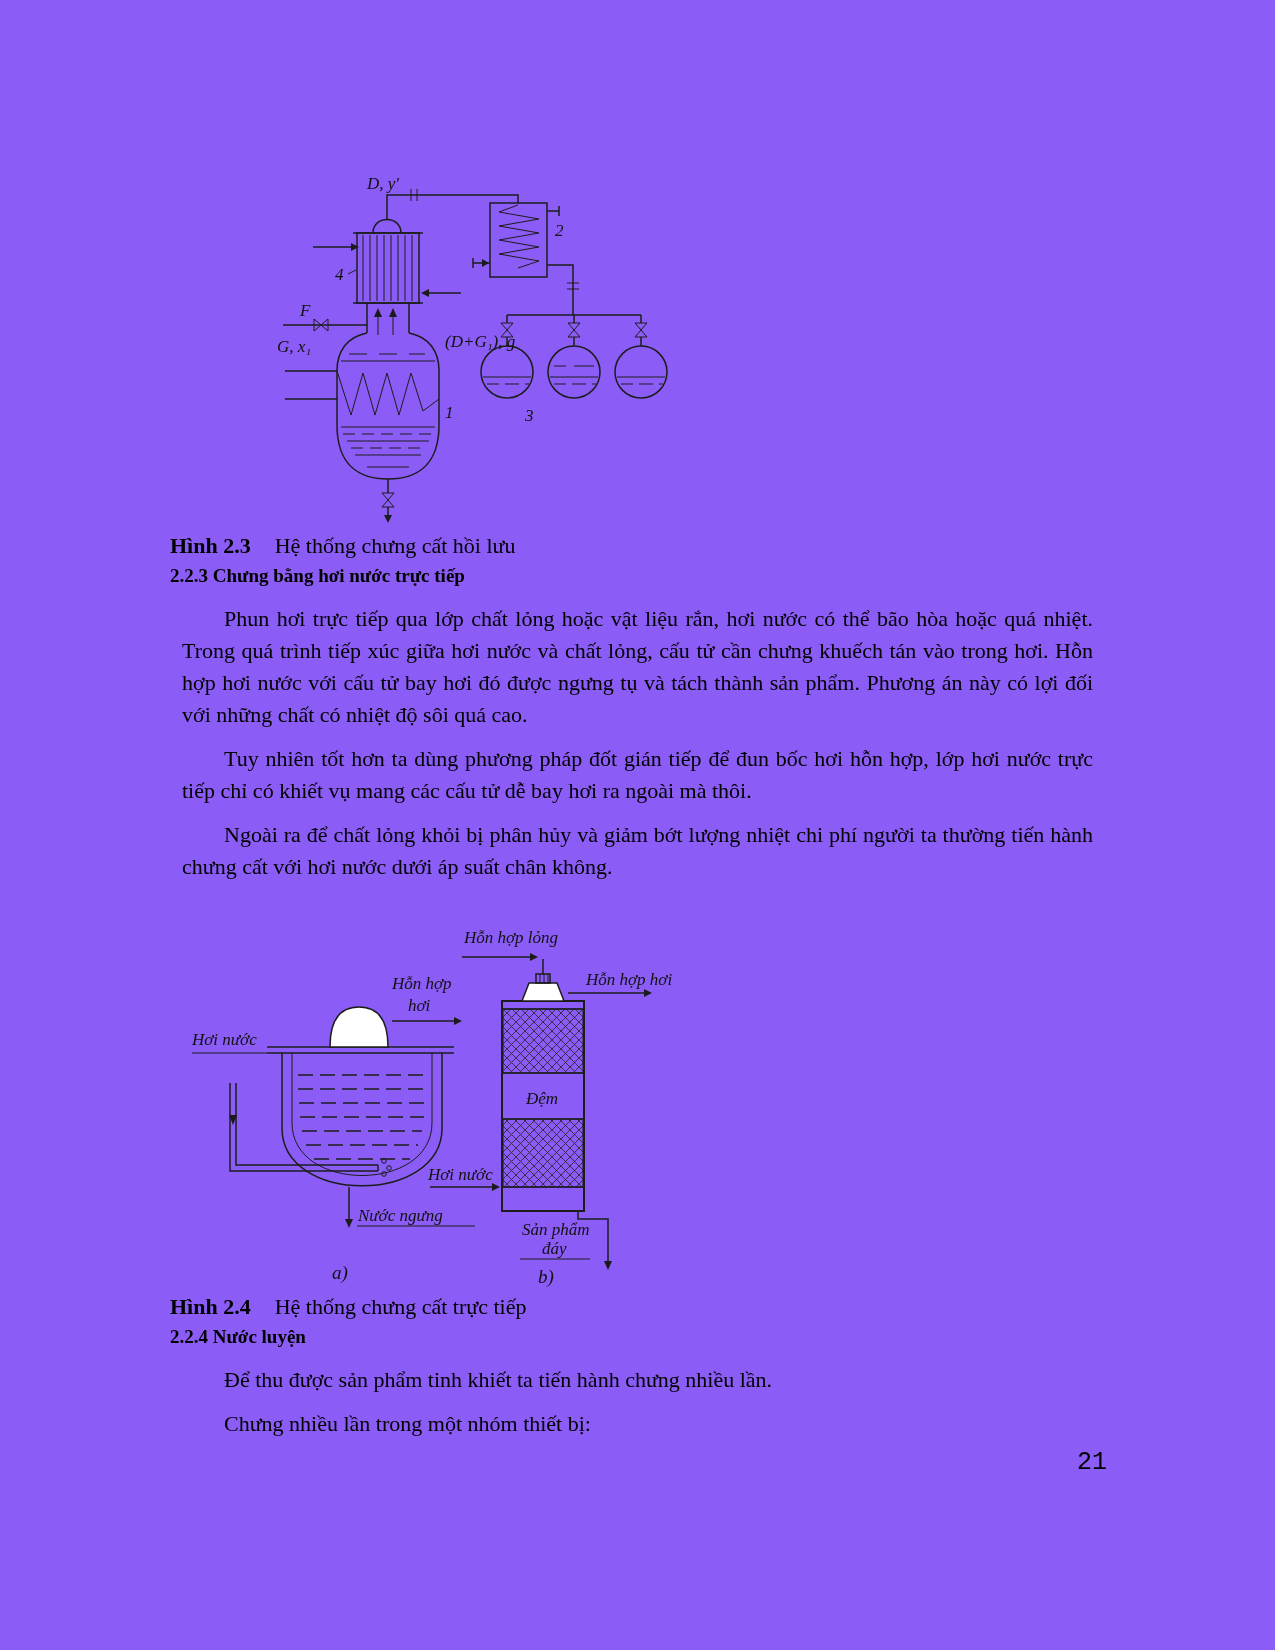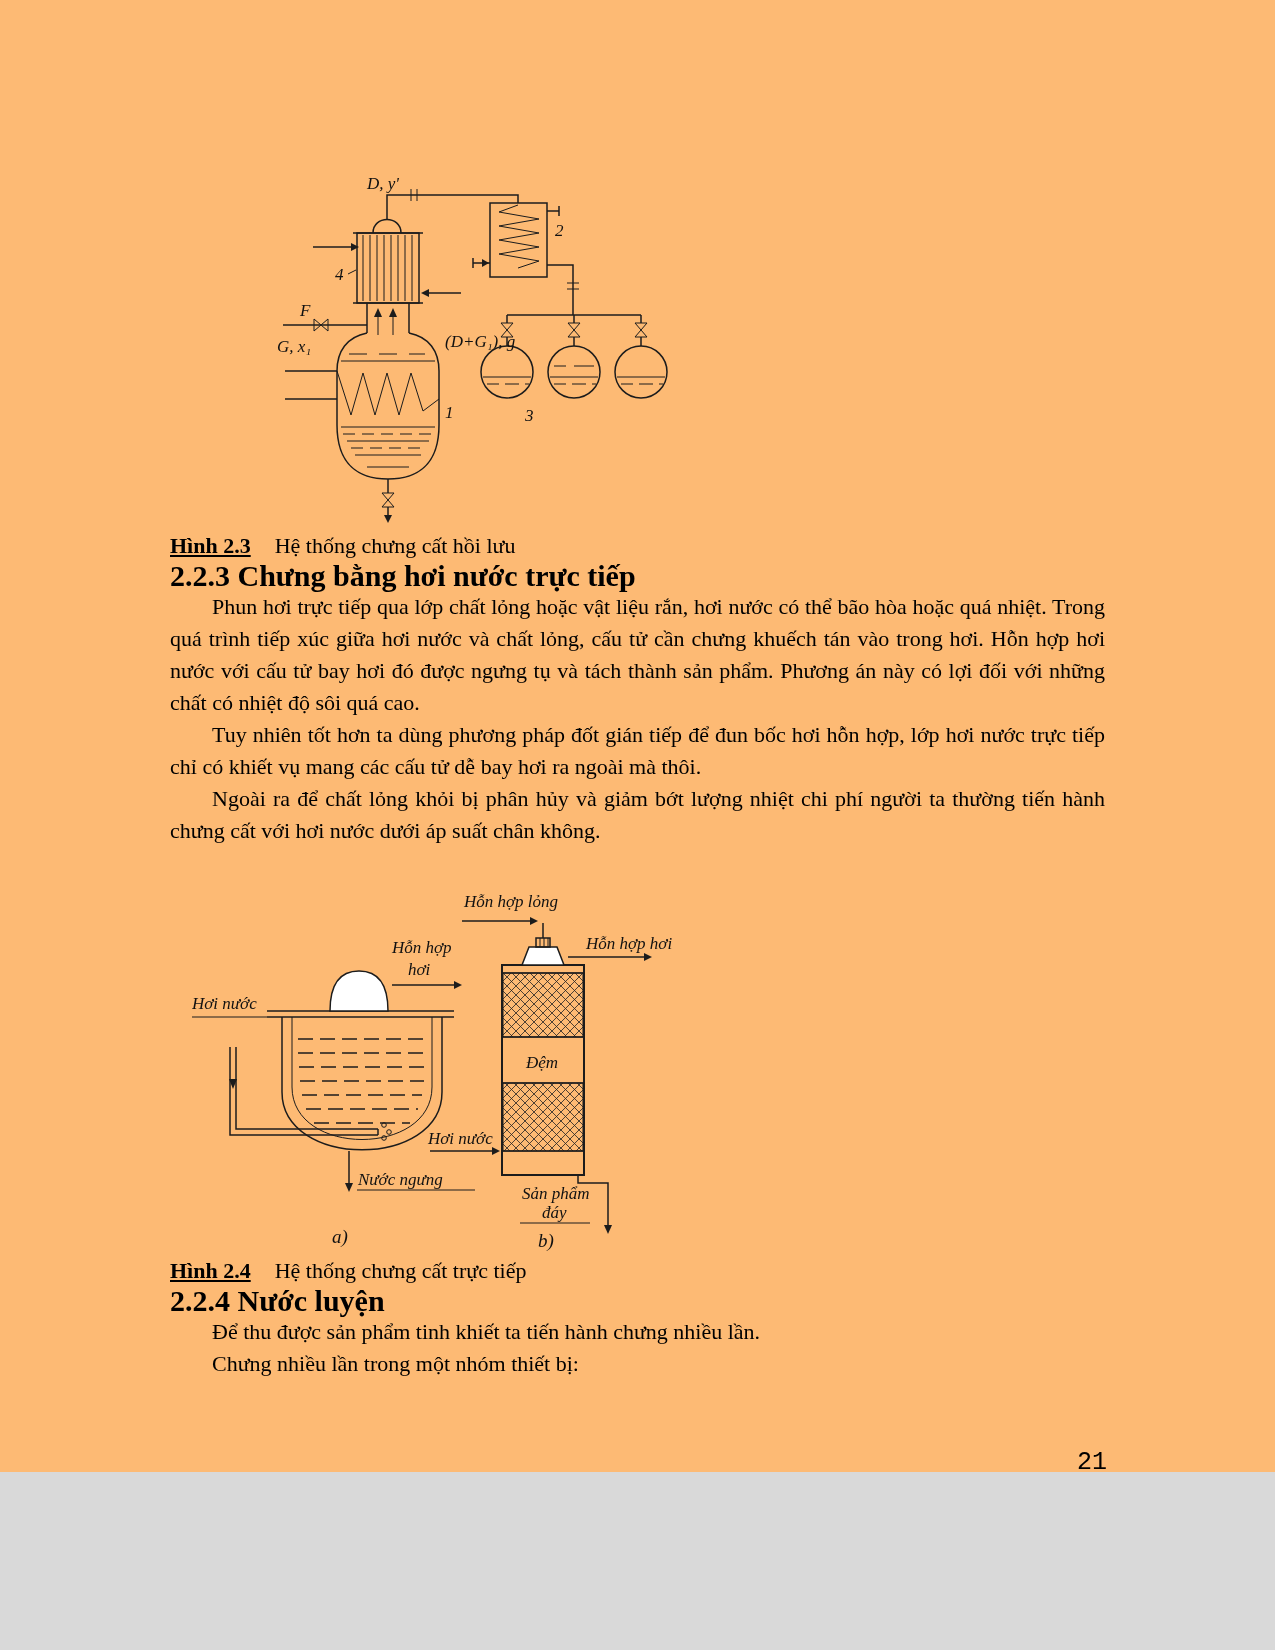--- a/index.html
+++ b/index.html
@@ -1,34 +1,34 @@
 <!DOCTYPE html>
 <html><head>
 <meta charset="utf-8">
 <style>
   * { box-sizing: border-box; }
   html, body { margin: 0; padding: 0; }
   body { background: #d9d9d9; }
   .page {
-    width: 1275px; height: 1472px; background: #fdba74; color: #000;
+    width: 1275px; height: 1650px; background: #8b5cf6; color: #000;
     position: relative; margin: 0 auto; overflow: hidden;
     font-family: "Liberation Serif", "DejaVu Serif", serif;
     padding-left: 8px;
   }
   .content { position: absolute; left: 170px; top: 0; width: 935px; }
   .fig-wrap { position: relative; }
   .fig23-wrap { margin: 175px 0 0 105px; }
   .fig24-wrap { margin: 40px 0 0 22px; }
   svg { display: block; }
   .caption { font-size: 22px; line-height: 30px; margin: 4px 0 0 0; }
-  .caption b { font-weight: bold; text-decoration: underline; }
+  .caption b { font-weight: bold; }
   .caption span { margin-left: 24px; }
-  .heading { font-size: 30px; line-height: 30px; font-weight: bold; margin: 0; }
+  .heading { font-size: 19px; line-height: 30px; font-weight: bold; margin: 0; }
   .body-p {
-    font-size: 22px; line-height: 32px; margin: 0;
+    font-size: 22px; line-height: 32px; margin: 12px;
     text-align: justify; text-indent: 42px;
   }
   .fig-label {
     font-family: "Liberation Serif", "DejaVu Serif", serif;
     font-style: italic; font-size: 17px; fill: #111; stroke: none;
   }
   .fig-label-lg { font-size: 19px; }
   .pageno {
     position: absolute; top: 1448px; right: 168px;
     font-size: 25px; line-height: 30px; font-family: Liberation Mono, monospace;

